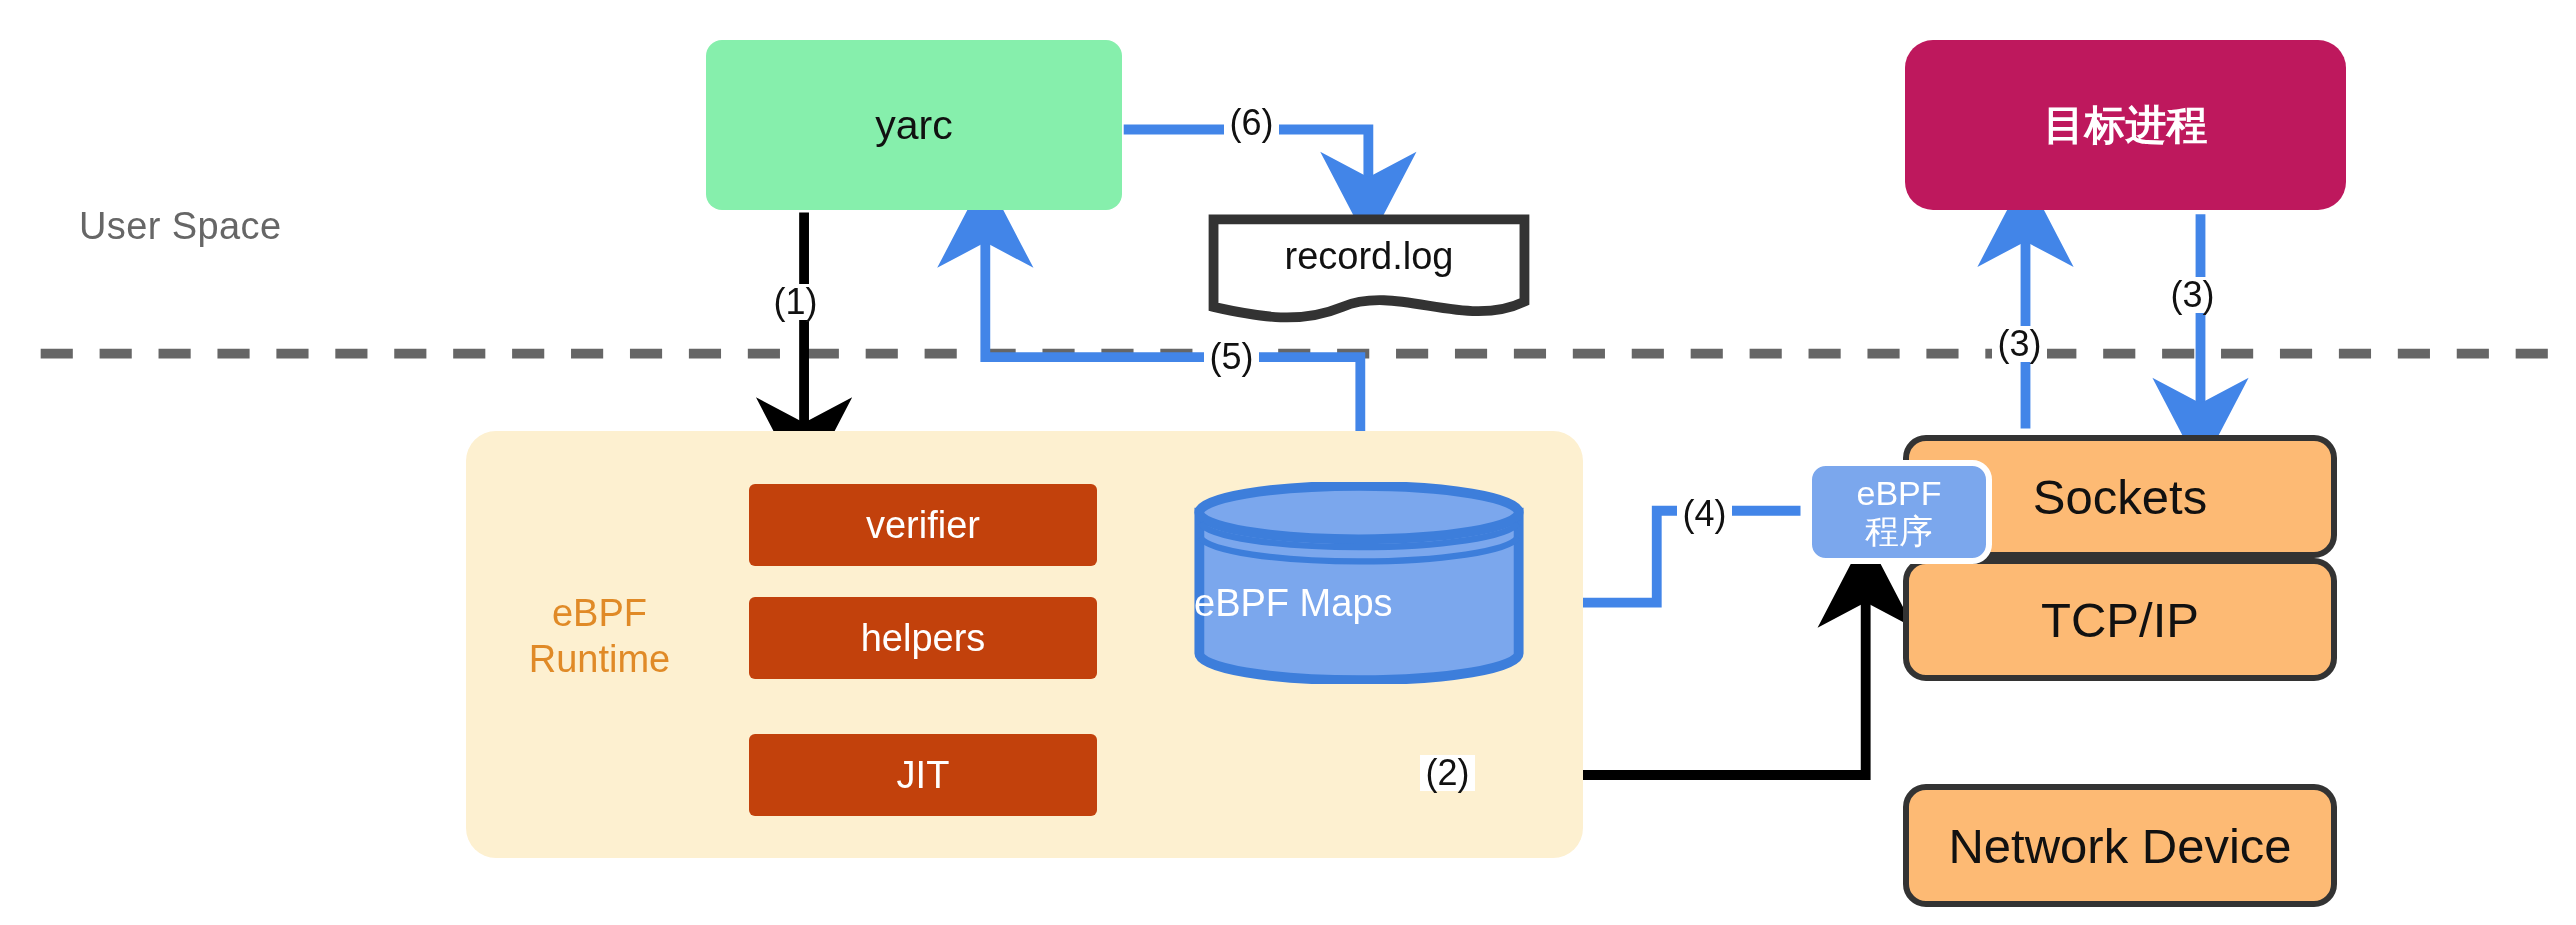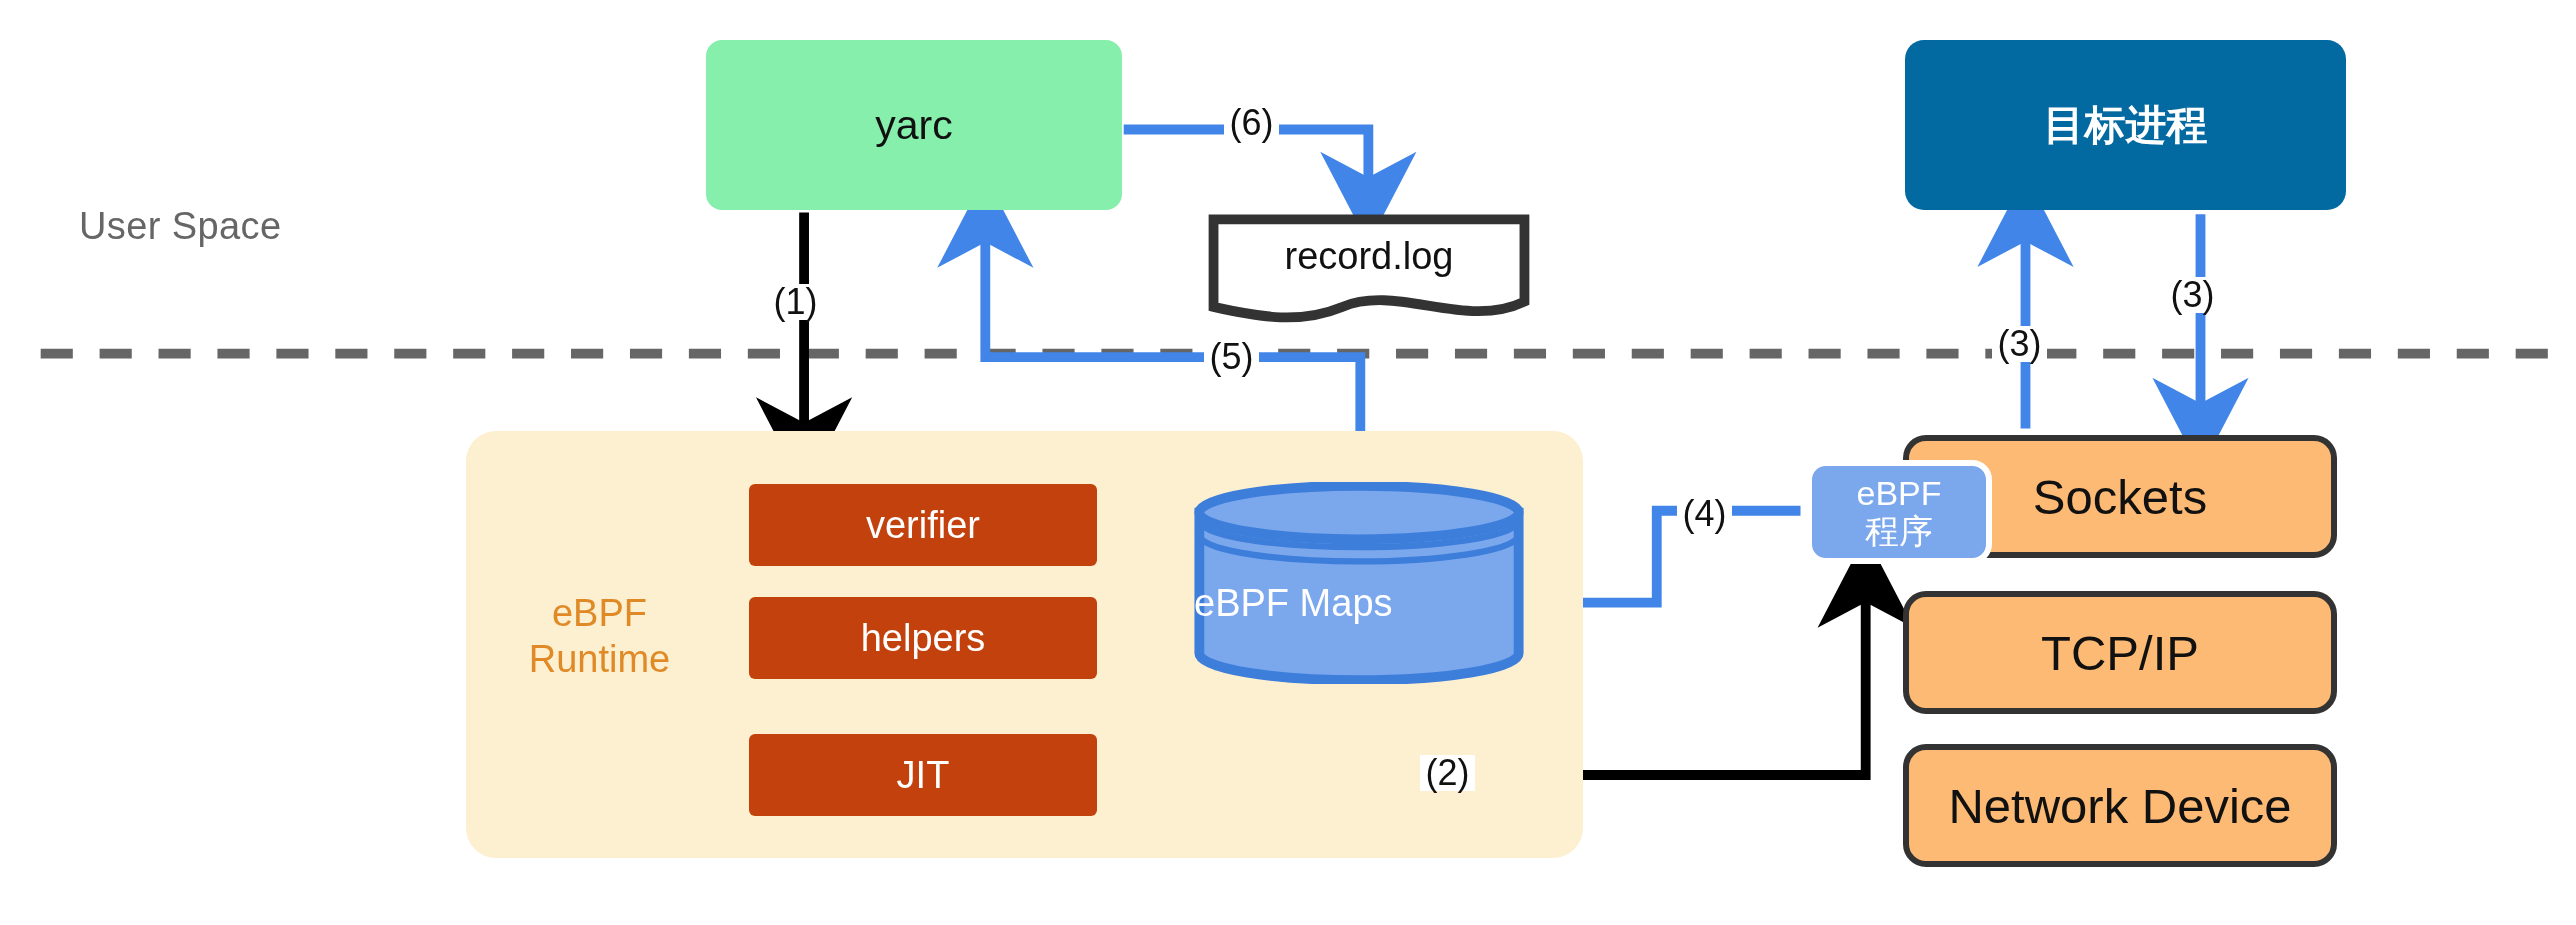--- a/index.html
+++ b/index.html
@@ -14,22 +14,22 @@
         text-align:center;box-sizing:border-box;}
 
   
   .zone-label{position:absolute;color:#666666;font-size:38px;letter-spacing:0.4px;}
 
   
   .n-yarc{left:706px;top:40px;width:416px;height:170px;background:#86efac;
           border-radius:16px;color:#111;font-size:41px;}
 
   
-  .n-target{left:1905px;top:40px;width:441px;height:170px;background:#0369a1;
-            border-radius:19px;color:#ffffff;font-size:41px;font-weight:bold;}
+  .n-target{left:1905px;top:40px;width:441px;height:170px;background:#be185d;
+            border-radius:28px;color:#ffffff;font-size:41px;font-weight:bold;}
 
   
   .n-runtime{left:466px;top:431px;width:1117px;height:427px;background:#FDF0D0;
              border-radius:30px;display:block;}
   .runtime-caption{position:absolute;left:497px;top:590px;width:205px;
                    color:#E08A27;font-size:38px;line-height:1.22;text-align:center;}
 
   
   .n-orange{left:749px;top:484px;width:348px;height:82px;background:#c2410c;
             border-radius:6px;color:#ffffff;font-size:38px;}
@@ -44,22 +44,22 @@
 
   
   .doc{position:absolute;left:1208px;top:214px;width:322px;height:109px;}
   .doc-label{position:absolute;left:0;top:21.4px;width:322px;text-align:center;
              color:#111;font-size:38px;}
 
   
   .n-stack{width:434px;height:123px;background:#fdba74;border:6.3px solid #333333;
            border-radius:23px;color:#111;font-size:49px;left:1903px;}
   .n-sockets{top:435px;}
-  .n-tcpip{top:591px;}
-  .n-netdev{top:744px;}
+  .n-tcpip{top:558px;}
+  .n-netdev{top:784px;}
 
   
   .n-prog{left:1806px;top:460px;width:186px;height:104px;background:#7BA7ED;
           border-radius:19.7px;color:#ffffff;font-size:34px;line-height:1.12;
           border:6.3px solid #ffffff;z-index:6;}
 
   
   .step{position:absolute;color:#111;font-size:36px;background:#ffffff;
         padding:0 5.4px;line-height:1;}
 </style>

